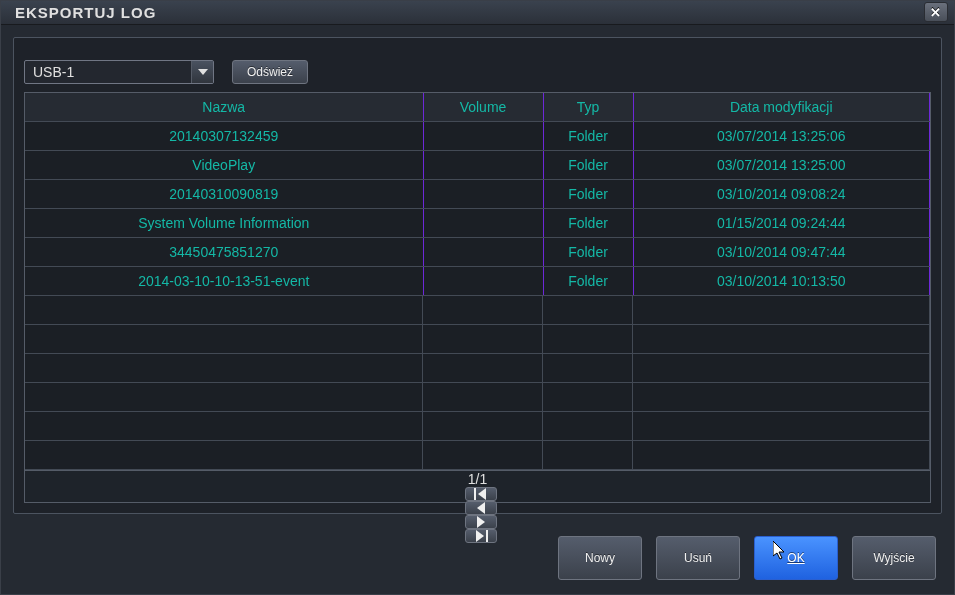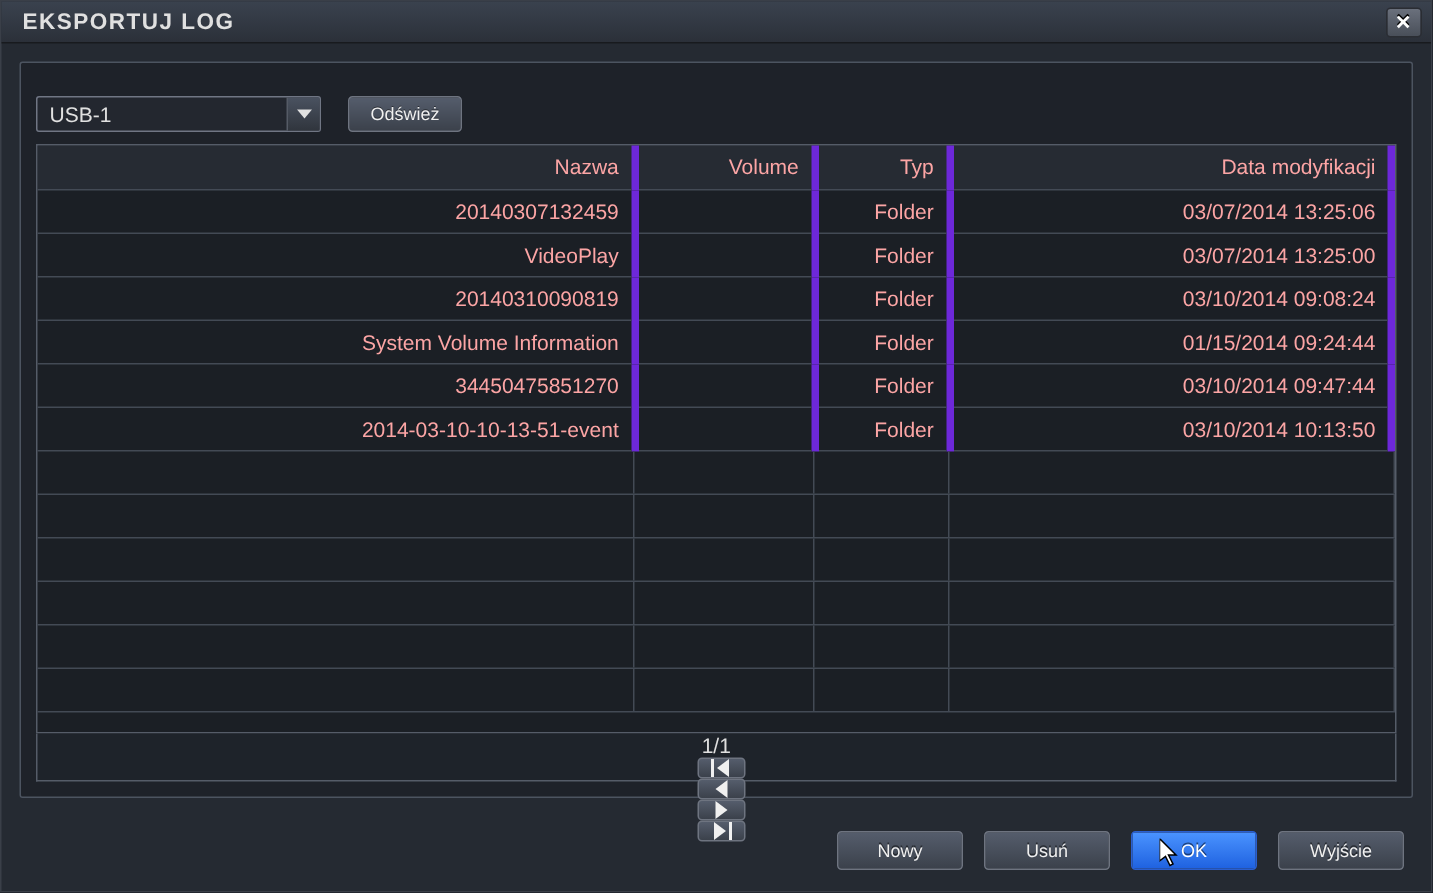--- a/index.html
+++ b/index.html
@@ -91,40 +91,41 @@
     color: #f0f0f0;
     display: inline-flex; align-items: center; justify-content: center;
     cursor: pointer;
     text-shadow: 0 -1px 0 rgba(0,0,0,0.5);
     font-size: 12px;
   }
   .btn.primary {
     background: linear-gradient(#4a93ff, #1f62e0);
     border-color: #2a5fcf;
     color: #fff;
+    text-decoration: underline;
   }
   .table-wrap {
     margin: 0 10px;
     border: 1px solid #555c68;
     flex: 1;
     background: #1b1f25;
     display: flex; flex-direction: column;
   }
   table {
     width: 100%;
     border-collapse: collapse;
     table-layout: fixed;
   }
   th, td {
-    text-align: right;
+    text-align: center;
     padding: 4px 8px;
-    border-right: 5px solid #6d28d9;
+    border-right: 1px solid #6d28d9;
     border-bottom: 1px solid #434a55;
     height: 29px;
-    color: #fca5a5;
+    color: #14b8a6;
     font-weight: normal;
     overflow: hidden;
     white-space: nowrap;
   }
   th {
     background: #262b33;
   }
   .empty-rows { flex: 1; position: relative; }
   .empty-rows .row {
     height: 29px;
@@ -157,21 +158,21 @@
     display: flex; align-items: center; justify-content: center;
     cursor: pointer;
   }
   .nav-btn svg { fill: #f0f0f0; }
   .bottom-buttons {
     display: flex;
     justify-content: flex-end;
     gap: 14px;
     padding: 10px 18px 14px 0;
   }
-  .bottom-buttons .btn { min-width: 84px; height: 26px; }
+  .bottom-buttons .btn { min-width: 84px; height: 44px; }
   .cursor {
     position: absolute;
     pointer-events: none;
   }
   col.c-name { width: 398px; }
   col.c-size { width: 120px; }
   col.c-type { width: 90px; }
   col.c-date { }
 </style>
 </head>

